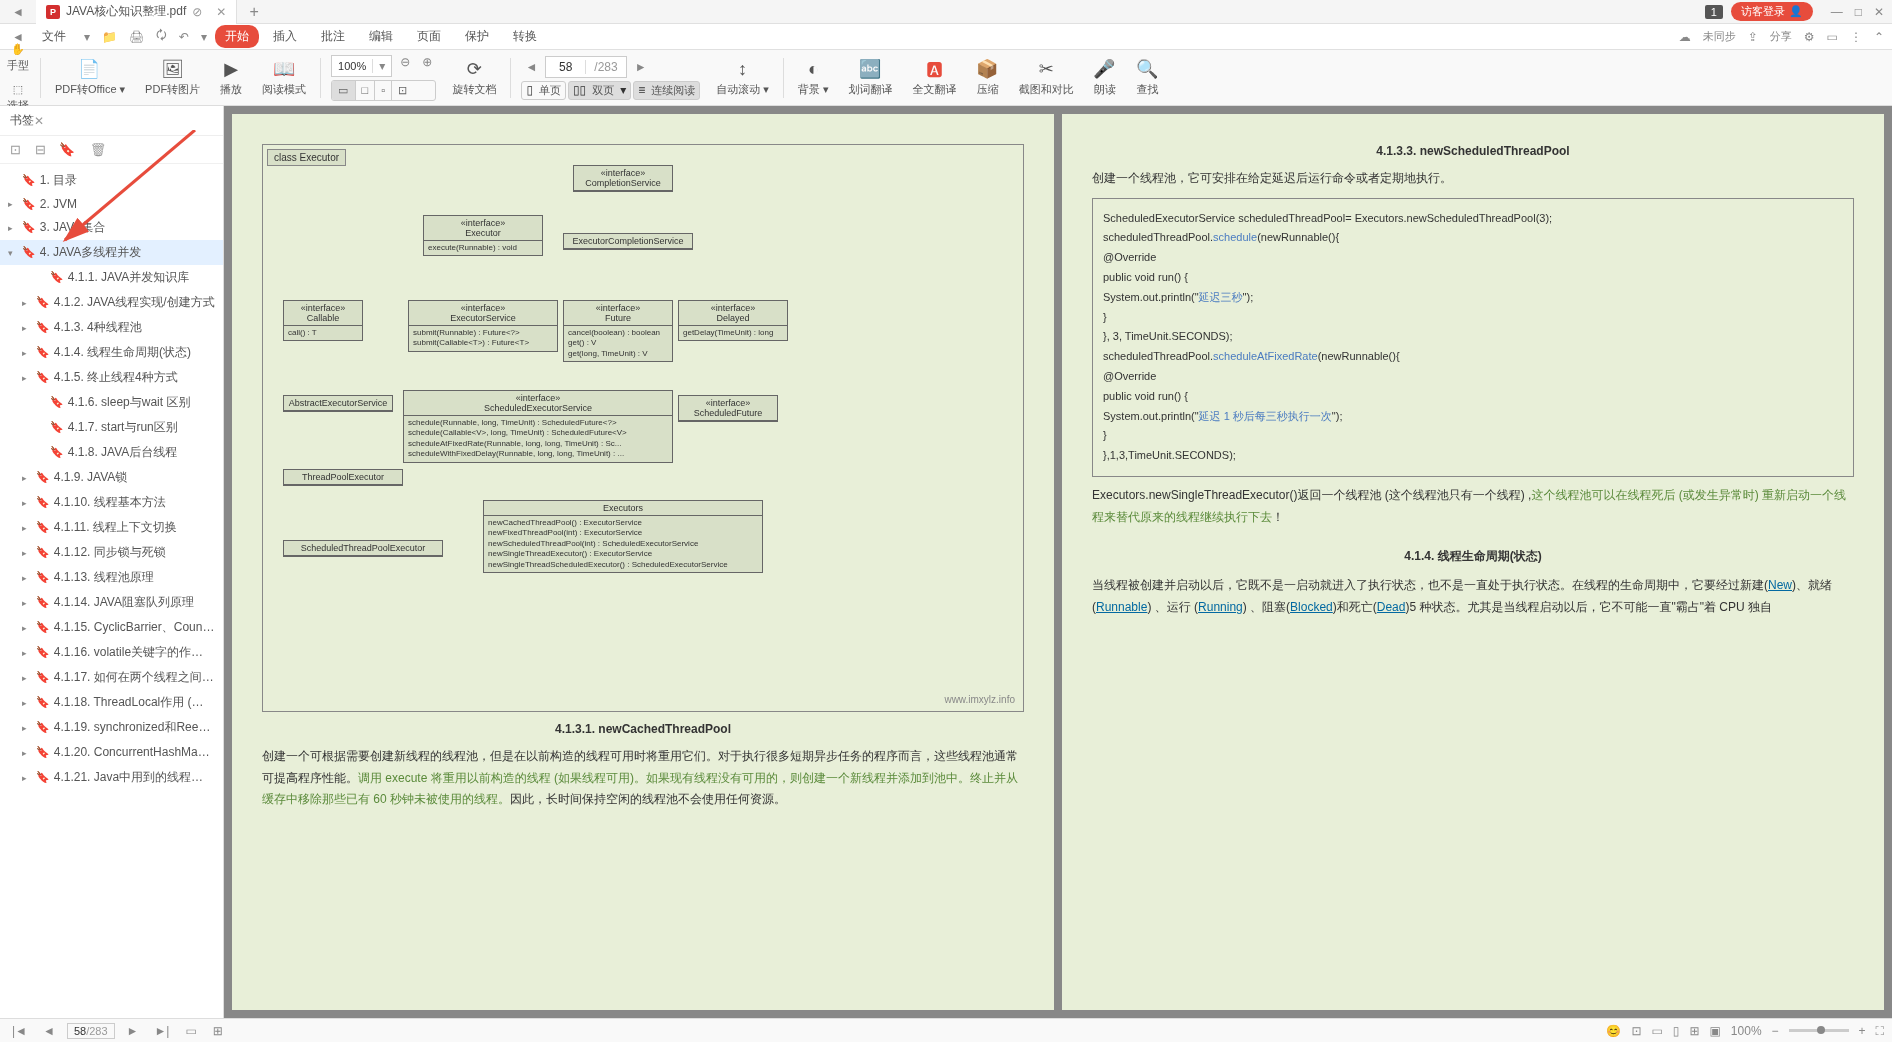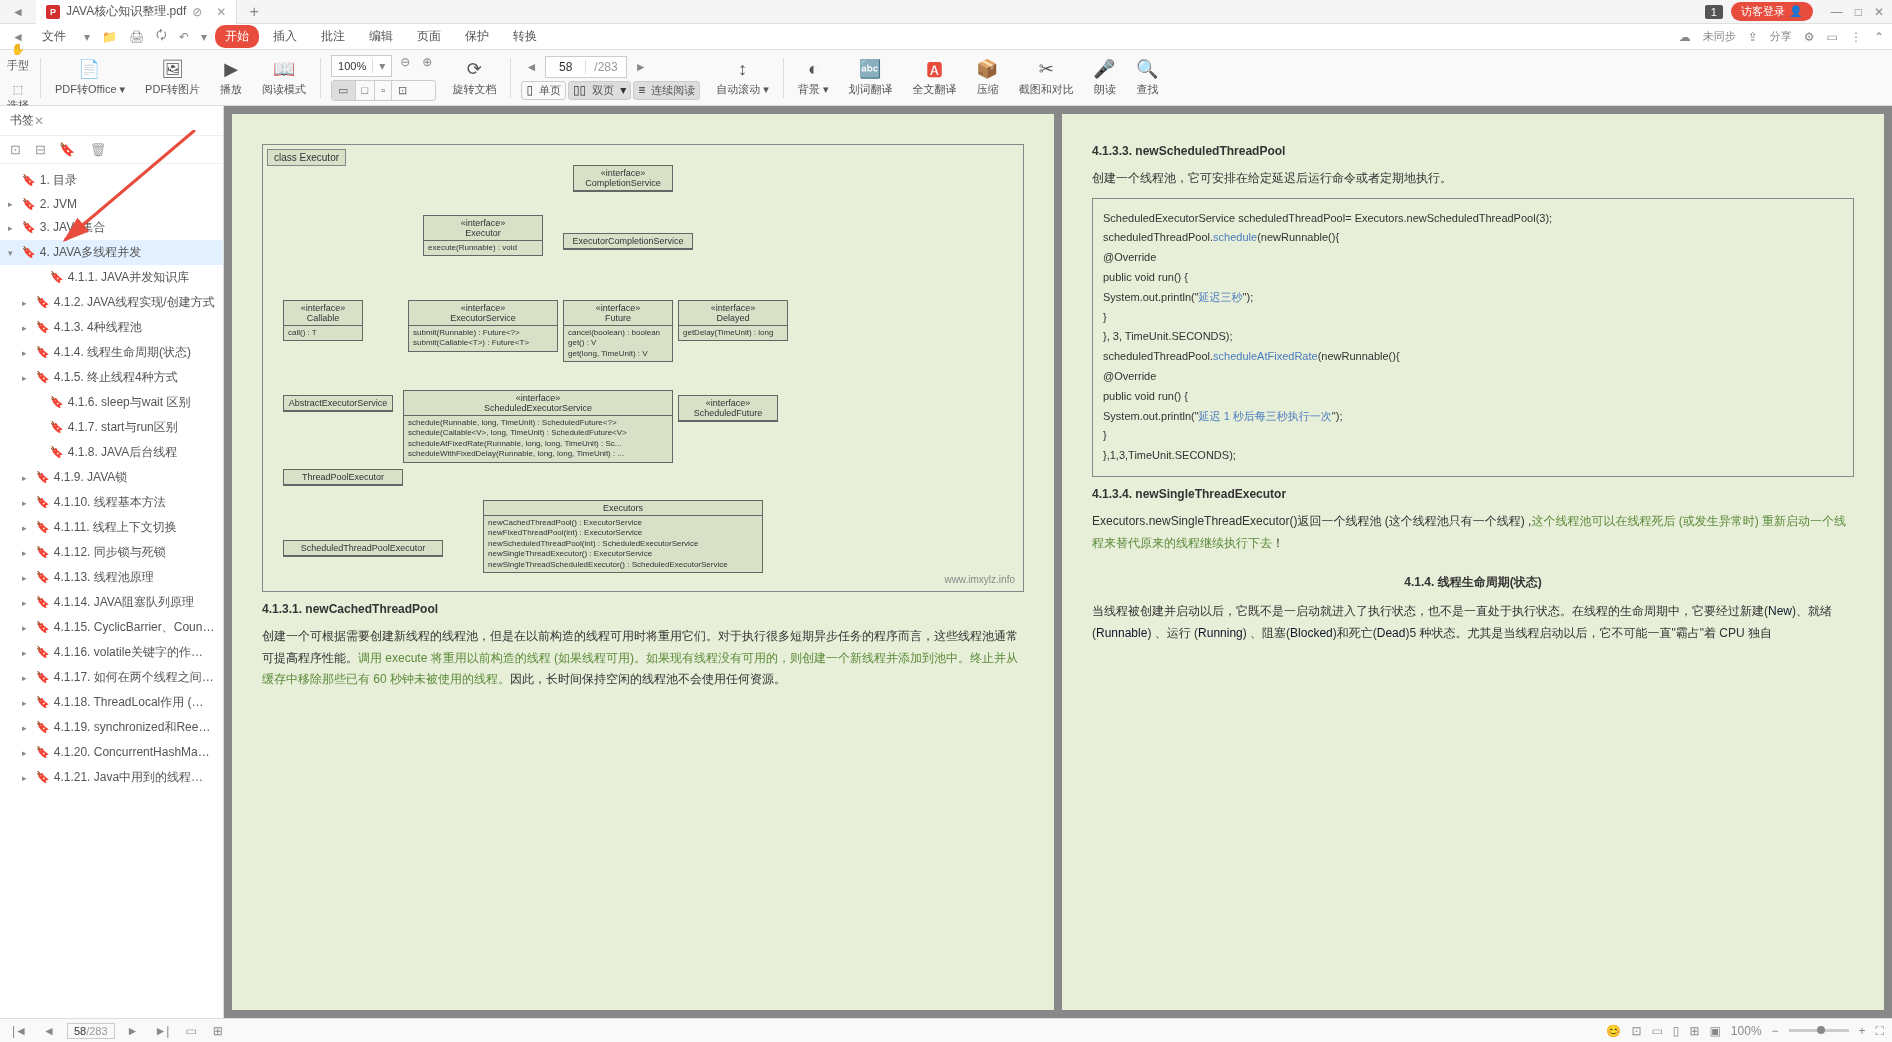--- a/index.html
+++ b/index.html
@@ -45,30 +45,30 @@
 .bm-item{display:flex;align-items:center;padding:4px 8px;font-size:12px;color:#555;cursor:pointer;gap:4px}
 .bm-item.active{background:#e3f0ff}
 .bm-arrow{width:10px;color:#888;font-size:9px}
 .bm-bookmark{color:#aaa;font-size:11px}
 .bm-text{flex:1;white-space:nowrap;overflow:hidden;text-overflow:ellipsis}
 .indent-1{padding-left:22px}
 .indent-2{padding-left:36px}
 .content{flex:1;background:#888;position:relative;overflow:auto}
 .page-split{display:flex;gap:8px;padding:8px;height:100%}
 .page{background:#e8efd8;flex:1;padding:20px 30px;position:relative;font-size:12px}
-.diagram-box{background:#e8efd8;border:1px solid #888;margin:10px 0;position:relative;height:448px}
+.diagram-box{background:#e8efd8;border:1px solid #888;margin:10px 0;position:relative;height:568px}
 .dia-title{position:absolute;top:4px;left:4px;background:#d8e0c8;border:1px solid #888;padding:2px 6px;font-size:10px}
 .uml-box{position:absolute;background:#d8e0c8;border:1px solid #666;font-size:9px}
 .uml-head{border-bottom:1px solid #666;padding:2px 4px;text-align:center}
 .uml-body{padding:2px 4px;font-size:8px;line-height:1.3}
 .arrow-annotation{position:absolute;top:130px;left:55px;pointer-events:none}
-.section-title{font-weight:bold;margin:10px 0;}
+.section-title{font-weight:bold;margin:10px 0;text-align:center}
 .body-text{line-height:1.8;font-size:12px;color:#333}
 .body-text .green{color:#5a8a3a}
-.body-text .blue{color:#0f172a;}
+.body-text .blue{color:#0369a1;text-decoration:underline}
 .code-box{border:1px solid #888;padding:10px;font-family:monospace;font-size:11px;line-height:1.8;background:#e8efd8;margin:8px 0}
 .code-box .blue{color:#4a7bc0}
 .statusbar{height:24px;border-top:1px solid #ddd;display:flex;align-items:center;padding:0 8px;background:#f9f9f9;gap:8px}
 .sb-nav{color:#888;cursor:pointer;padding:0 4px}
 .sb-page{border:1px solid #ccc;padding:1px 6px;font-size:11px}
 .sb-right{margin-left:auto;display:flex;align-items:center;gap:10px;color:#888}
 .float-btn{position:absolute;right:20px;top:20px;width:32px;height:32px;background:#4a90d9;border-radius:50%;color:#fff;display:flex;align-items:center;justify-content:center;font-size:14px}
 .watermark{position:absolute;bottom:6px;right:8px;font-size:10px;color:#888}
 .tool-btn-group{display:flex;border:1px solid #ccc;border-radius:3px;overflow:hidden}
 .tool-btn-group span{padding:3px 6px;border-right:1px solid #ccc;cursor:pointer;font-size:11px;color:#666}
@@ -456,21 +456,20 @@
           <div><span>              System.out.println("</span><span class="blue">延迟三秒</span><span>");</span></div>
           <div>              }</div>
           <div>  }, 3, TimeUnit.SECONDS);</div>
           <div><span>scheduledThreadPool.</span><span class="blue">scheduleAtFixedRate</span><span>(newRunnable(){</span></div>
           <div>          @Override</div>
           <div>          public void run() {</div>
           <div><span>              System.out.println("</span><span class="blue">延迟 1 秒后每三秒执行一次</span><span>");</span></div>
           <div>              }</div>
           <div>  },1,3,TimeUnit.SECONDS);</div>
         </div>
-        <div class="section-title">4.1.3.4.    newSingleThreadExecutor</div>
         <div class="body-text">
           <span>Executors.newSingleThreadExecutor()返回一个线程池 (这个线程池只有一个线程) ,</span><span class="green">这个线程池可以在线程死后 (或发生异常时) 重新启动一个线程来替代原来的线程继续执行下去</span><span>！</span>
         </div>
         <div class="section-title" style="text-align:center;margin-top:20px">4.1.4.  线程生命周期(状态)</div>
         <div class="body-text">
           <span>当线程被创建并启动以后，它既不是一启动就进入了执行状态，也不是一直处于执行状态。在线程的生命周期中，它要经过新建(</span><span class="blue">New</span><span>)、就绪 (</span><span class="blue">Runnable</span><span>) 、运行 (</span><span class="blue">Running</span><span>) 、阻塞(</span><span class="blue">Blocked</span><span>)和死亡(</span><span class="blue">Dead</span><span>)5 种状态。尤其是当线程启动以后，它不可能一直"霸占"着 CPU 独自</span>
         </div>
       </div>
     </div>
   </div>

